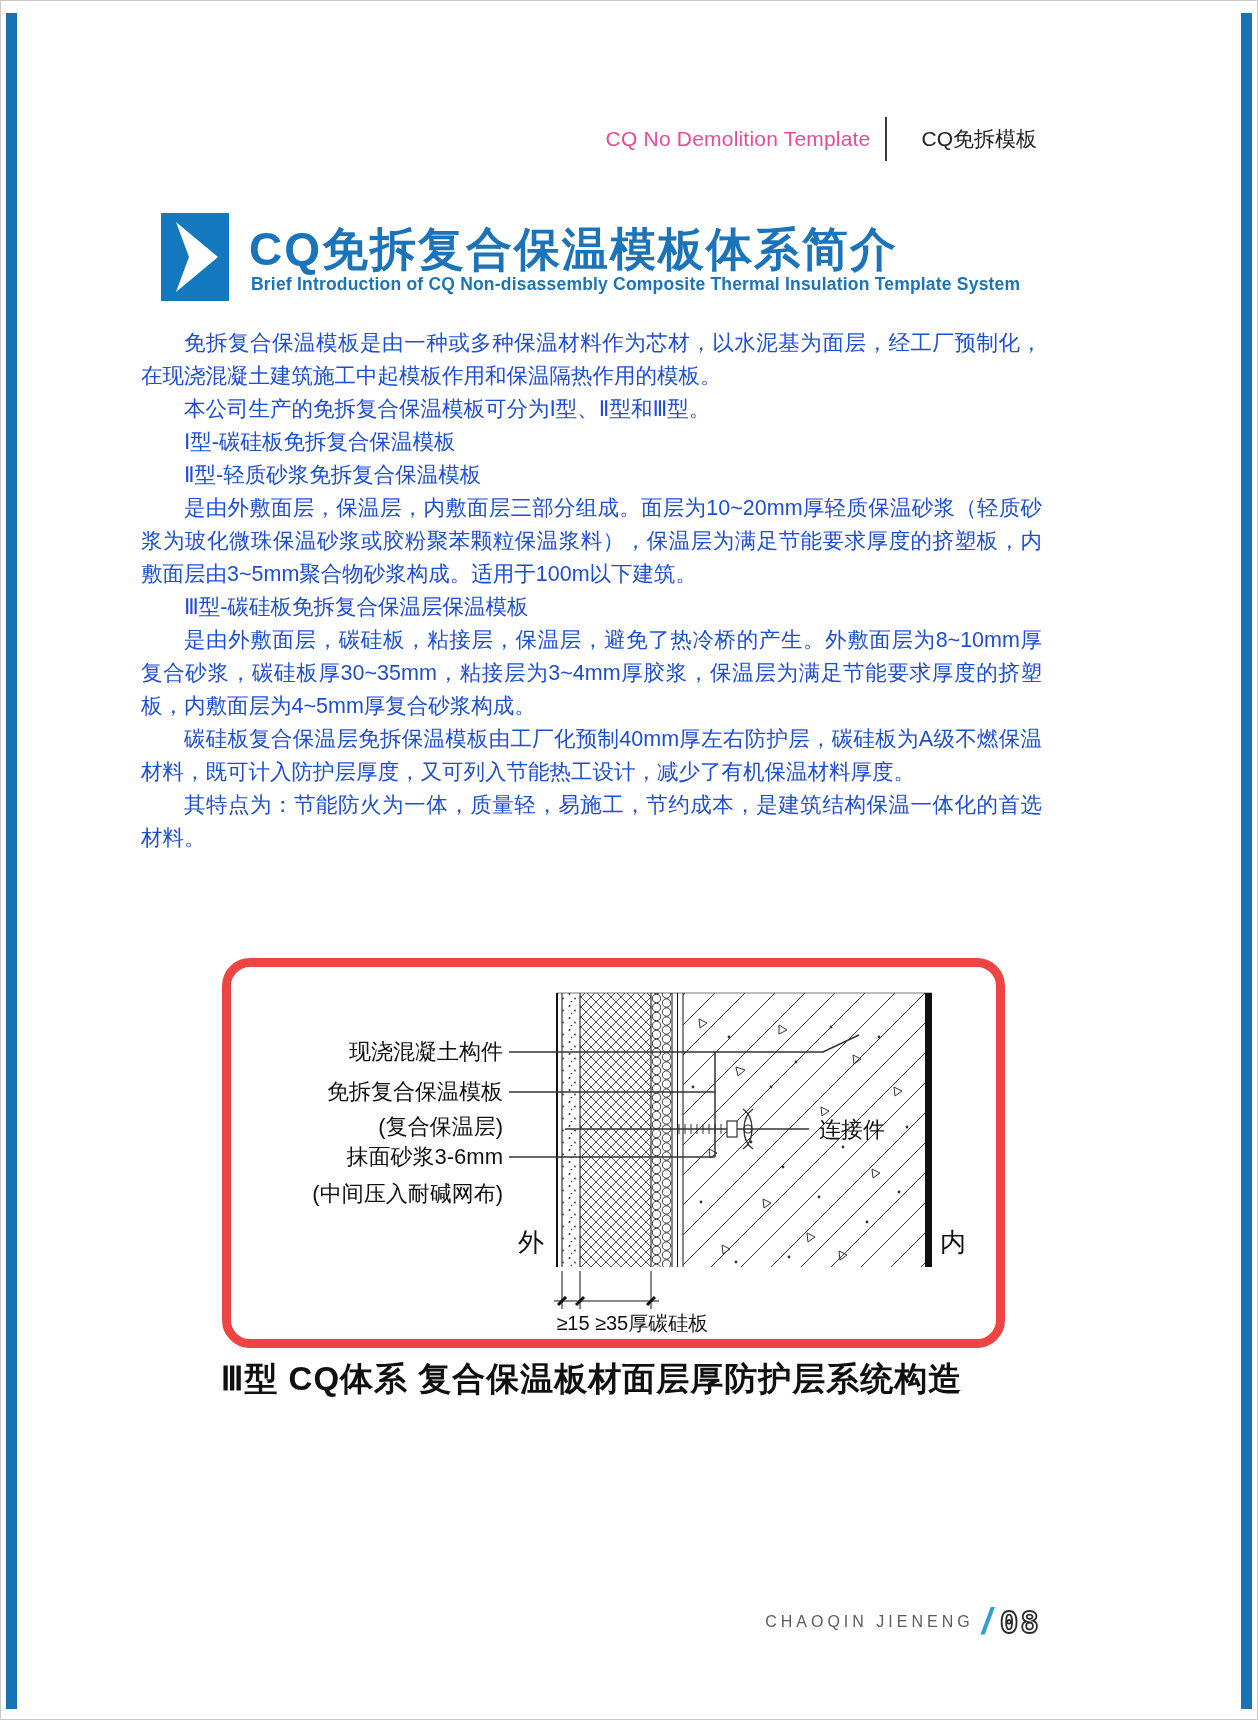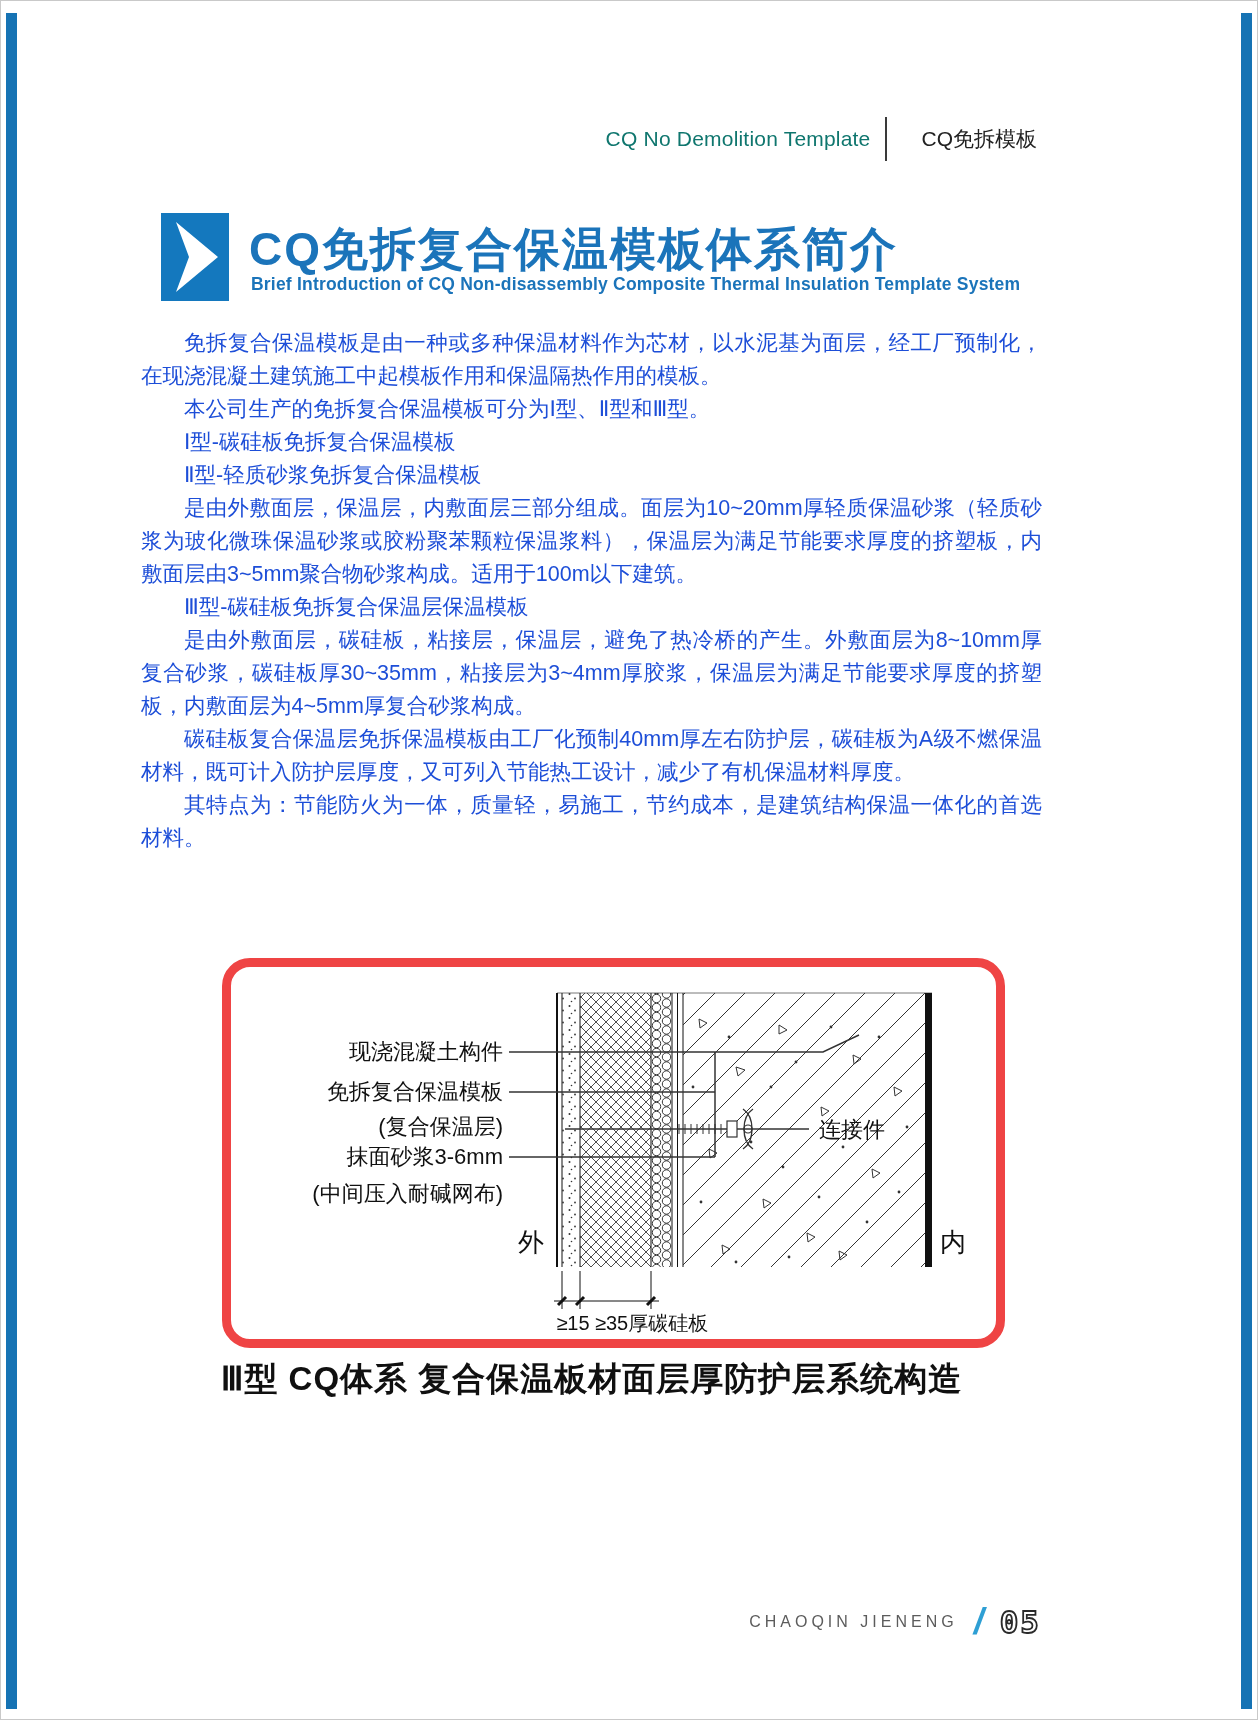--- a/index.html
+++ b/index.html
@@ -7,21 +7,21 @@
     position:relative; width:1258px; height:1720px; background:#fff;
     font-family:"Liberation Sans", sans-serif; overflow:hidden;
     border:1px solid #c9c9c9; box-sizing:border-box; margin:0 auto;
   }
   .side-bar{position:absolute; top:12px; width:11px; height:1696px; background:#1673b4;}
   .side-bar.left{left:5px;}
   .side-bar.right{right:5px;}
 
   .header{position:absolute; top:116px; left:0; width:1036px;
     display:flex; justify-content:flex-end; align-items:center; gap:14px;}
-  .header .en{font-size:21px; color:#0f766e; letter-spacing:0.2px;}
+  .header .en{font-size:21px; color:#ec4899; letter-spacing:0.2px;}
   .header .divider{width:2px; height:44px; background:#3a3a3a;}
   .header .zh{font-size:21px; color:#222;margin-left:21px;}
 
   .title-icon{position:absolute; left:160px; top:212px; width:68px; height:88px; background:#1478be;}
   .main-title{position:absolute; left:248px; top:218px; font-size:46px; font-weight:bold;
     color:#1b74ba; letter-spacing:2px; white-space:nowrap;}
   .sub-title{position:absolute; left:250px; top:273px; font-size:17.5px; font-weight:bold;
     color:#1b74ba; letter-spacing:0.2px; white-space:nowrap;text-align:right;}
 
   .body-text{position:absolute; left:140px; top:326px; width:901px;
@@ -31,21 +31,21 @@
   .diagram-frame{position:absolute; left:221px; top:957px; width:783px; height:390px;
     border:9px solid #ef4444; border-radius:28px; background:#fff; box-sizing:border-box;}
   .diagram-frame svg{position:absolute; left:0; top:0;}
   .dlabel{font-size:22px; fill:#111;}
   .dside{font-size:26px; fill:#111;}
   .ddim{font-size:20px; fill:#111;}
 
   .caption{position:absolute; left:140px; top:1356px; width:901px; text-align:center;
     font-size:33px; font-weight:bold; color:#101010; letter-spacing:1px; white-space:nowrap;}
 
-  .footer{position:absolute; top:1603px; right:216px; display:flex; align-items:center; gap:16px;}
+  .footer{position:absolute; top:1603px; right:216px; display:flex; align-items:center; gap:8px;}
   .footer .brand{font-size:16px; color:#5c5c5c; letter-spacing:4px;}
   .footer .slash{font-size:36px; color:#2e9fd4; font-style:italic; font-weight:bold; line-height:1;}
   .footer .pagenum{font-size:31px; font-weight:bold; color:#fff;
     -webkit-text-stroke:1.8px #2a2a2a; letter-spacing:2px;
     font-family:"DejaVu Sans Mono", monospace; line-height:1;}
 </style>
 </head>
 <body>
 
 <div class="page">
@@ -201,16 +201,16 @@
       <text class="ddim" x="342" y="363" text-anchor="middle">≥15</text>
       <text class="ddim" x="364" y="363" text-anchor="start">≥35厚碳硅板</text>
     </svg>
   </div>
 
   <div class="caption">Ⅲ型 CQ体系 复合保温板材面层厚防护层系统构造</div>
 
   <div class="footer">
     <span class="brand">CHAOQIN JIENENG</span>
     <span class="slash">/</span>
-    <span class="pagenum">05</span>
+    <span class="pagenum">08</span>
   </div>
 
 </div>
 
 </body></html>

